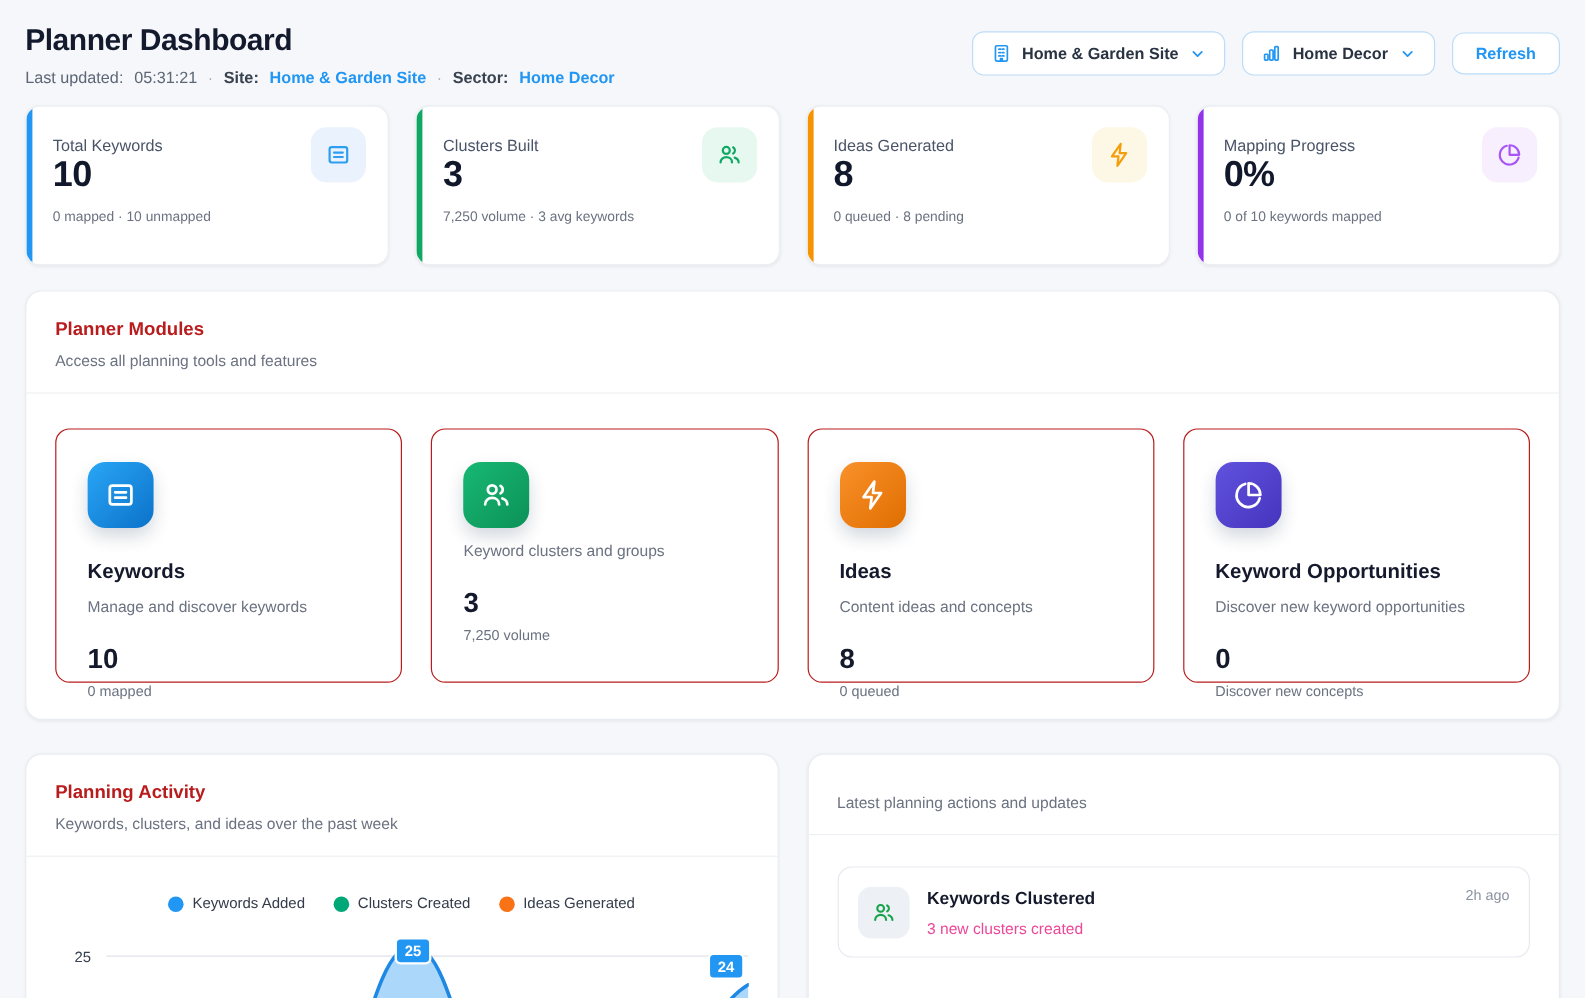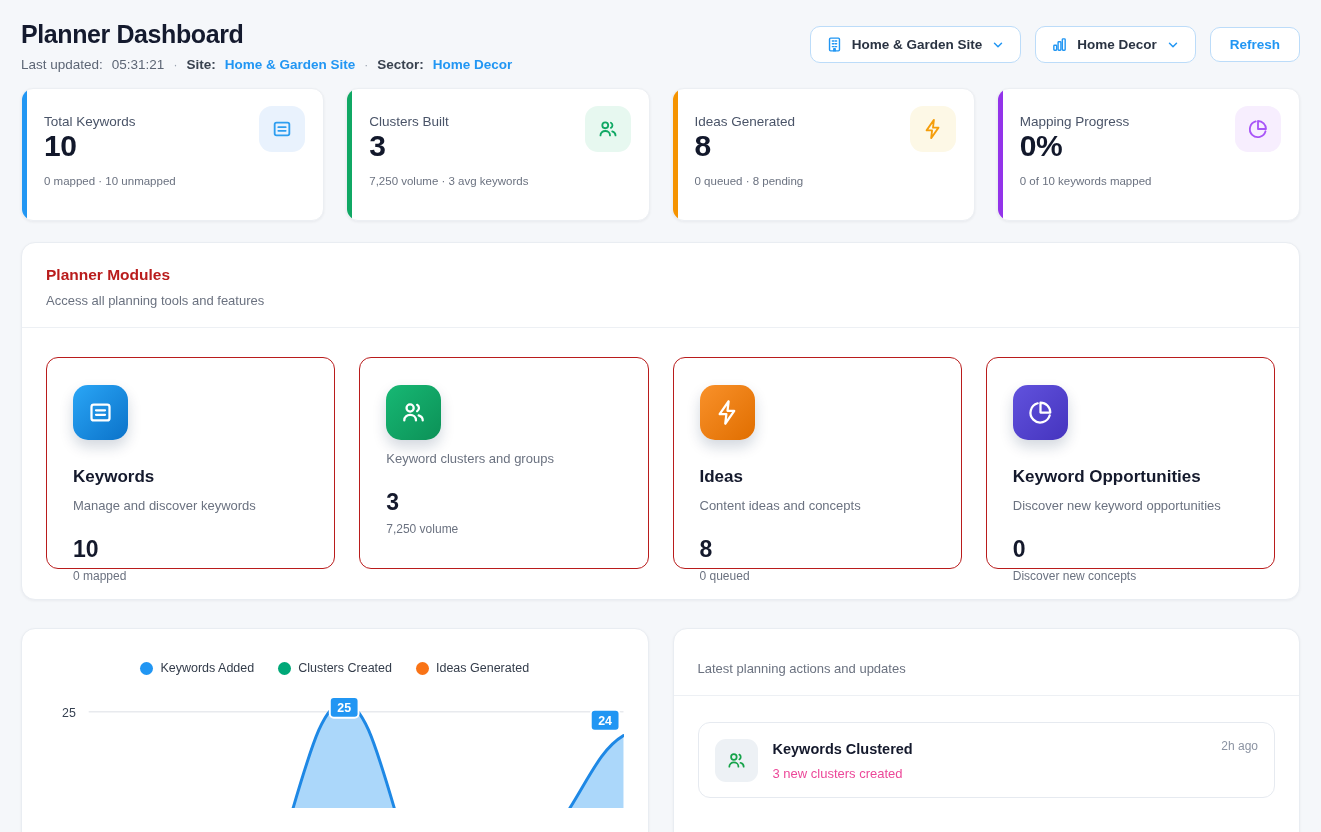--- a/index.html
+++ b/index.html
@@ -285,20 +285,24 @@
         <div class="module-desc">Discover new keyword opportunities</div>
         <div class="module-value">0</div>
         <div class="module-sub">Discover new concepts</div>
       </div>
     </div>
   </div>
 
   <div class="bottom">
 
     <div class="section">
+      <div class="section-head">
+        <div class="section-title">Planning Activity</div>
+        <div class="section-sub">Keywords, clusters, and ideas over the past week</div>
+      </div>
       <div class="legend">
         <div class="legend-item">
           <span class="legend-dot ld-blue"></span>
           <span>Keywords Added</span>
         </div>
         <div class="legend-item">
           <span class="legend-dot ld-green"></span>
           <span>Clusters Created</span>
         </div>
         <div class="legend-item">

